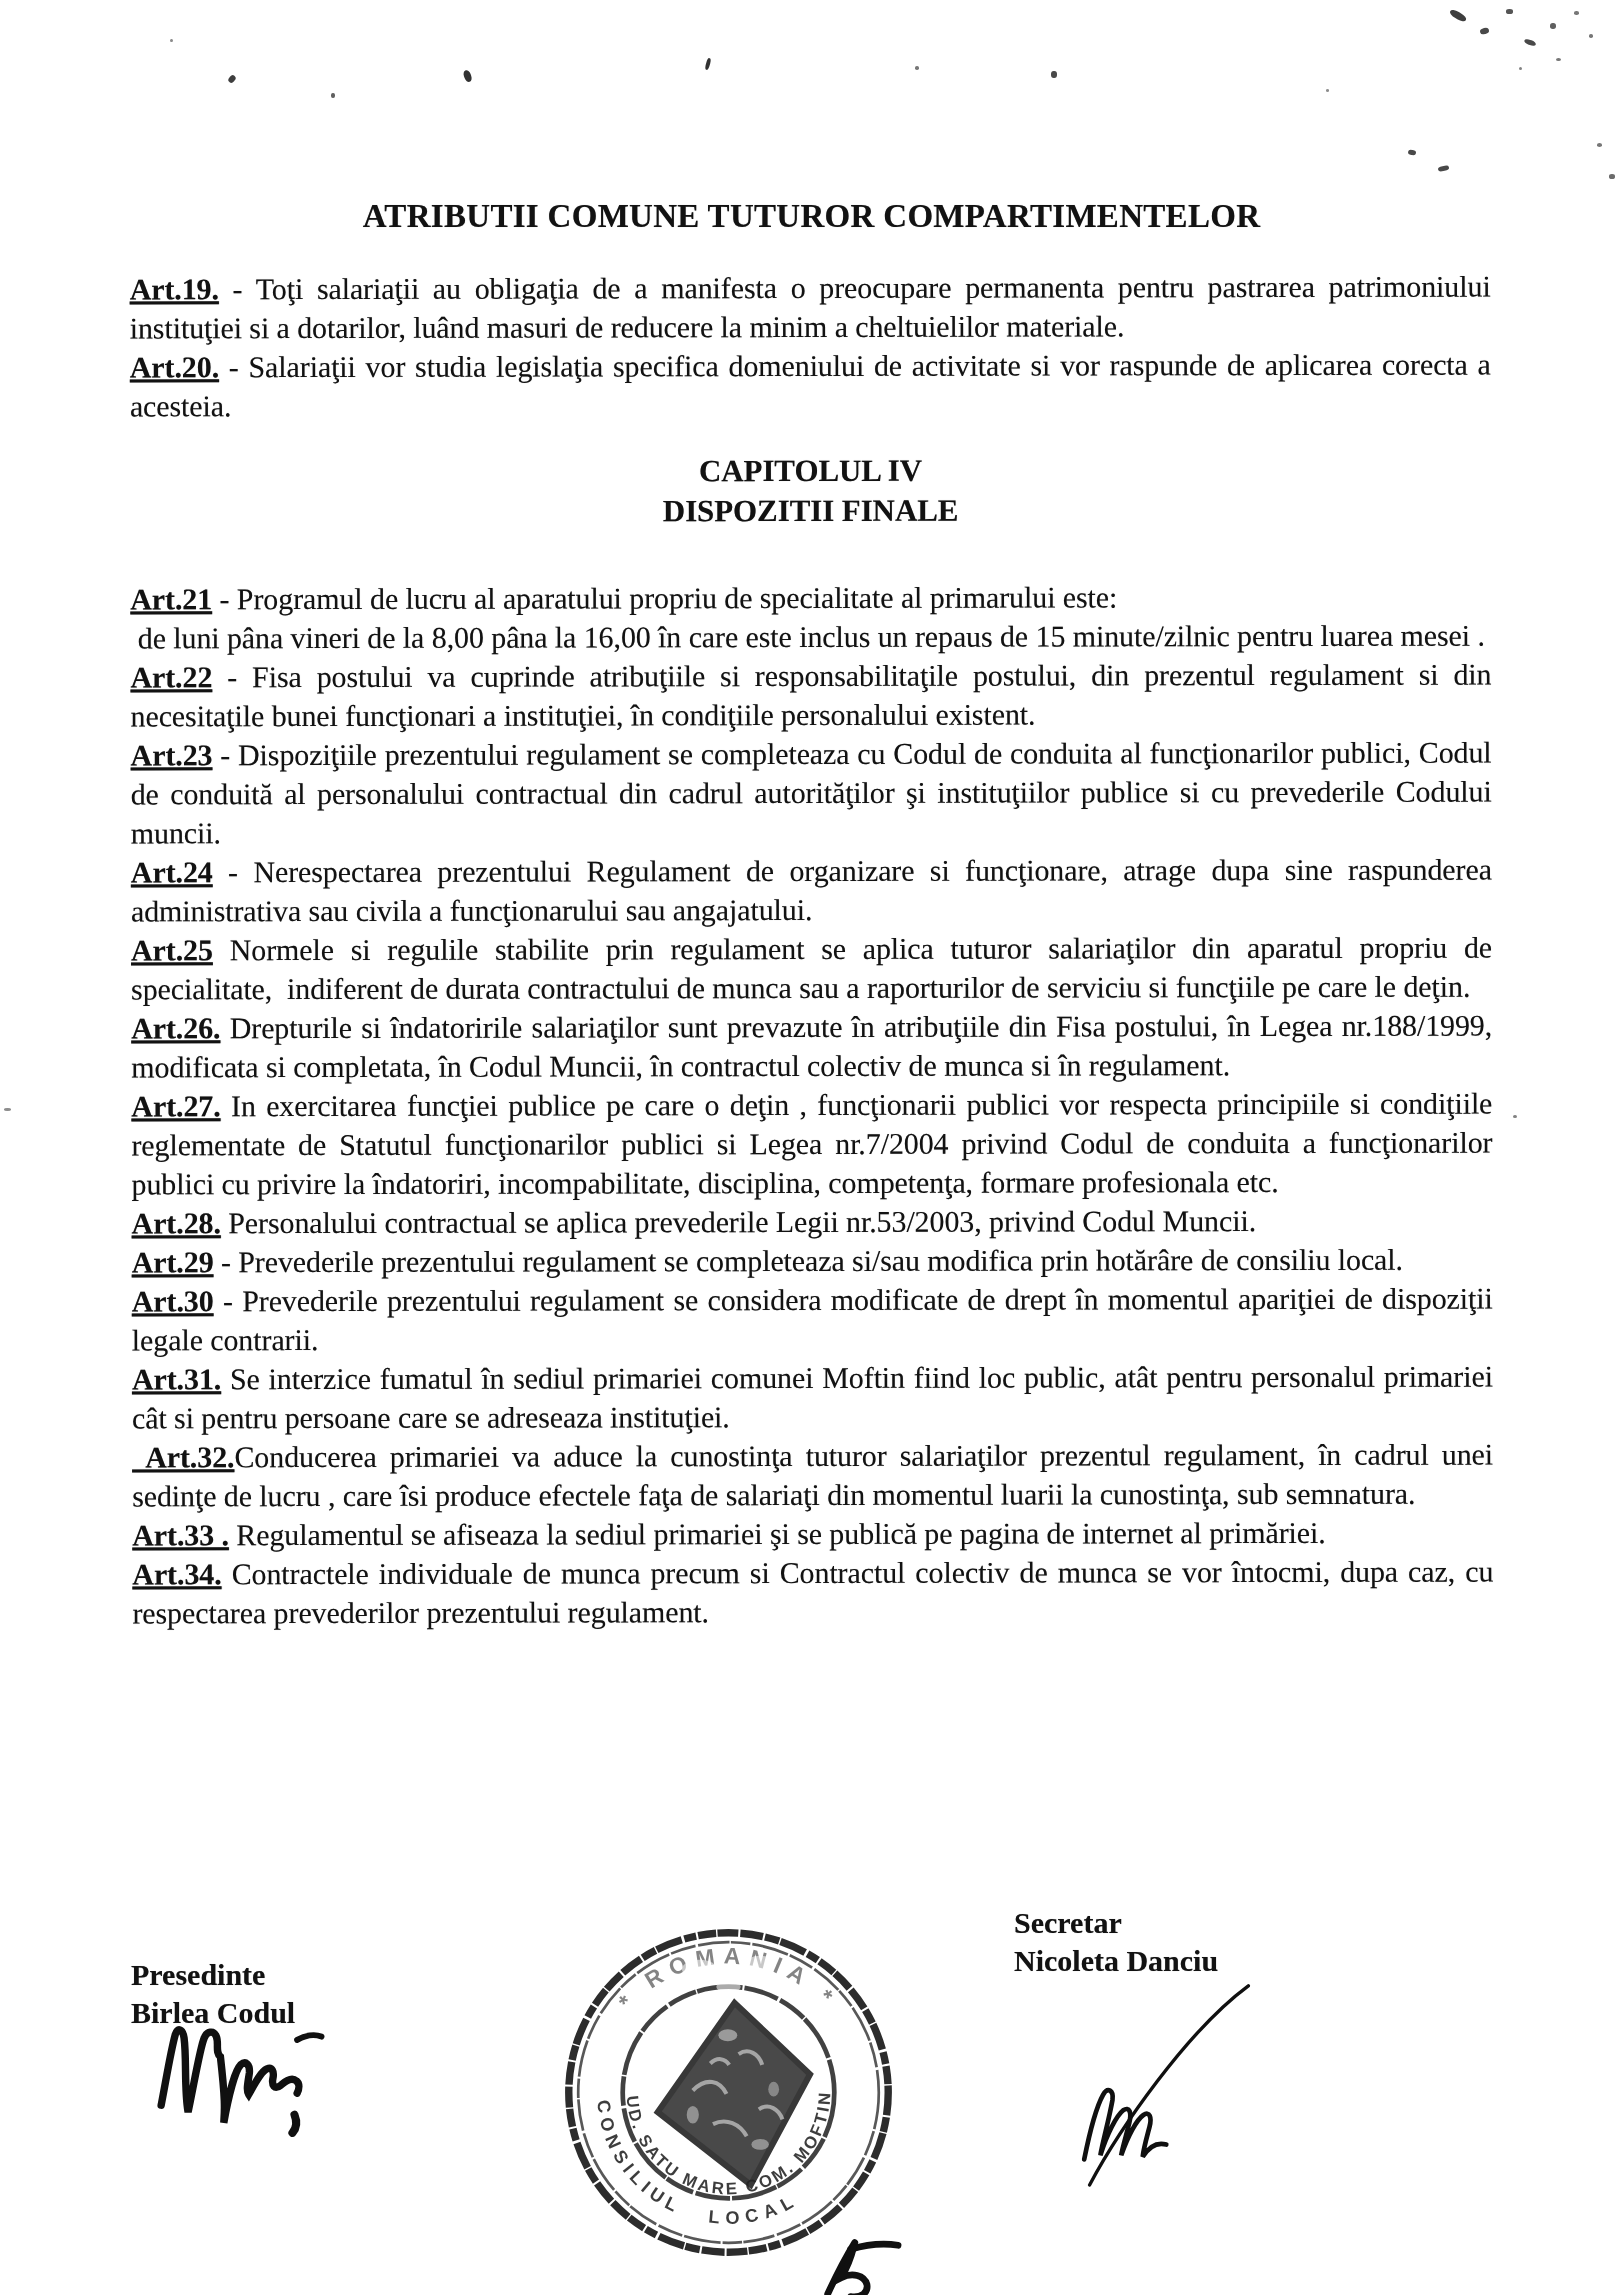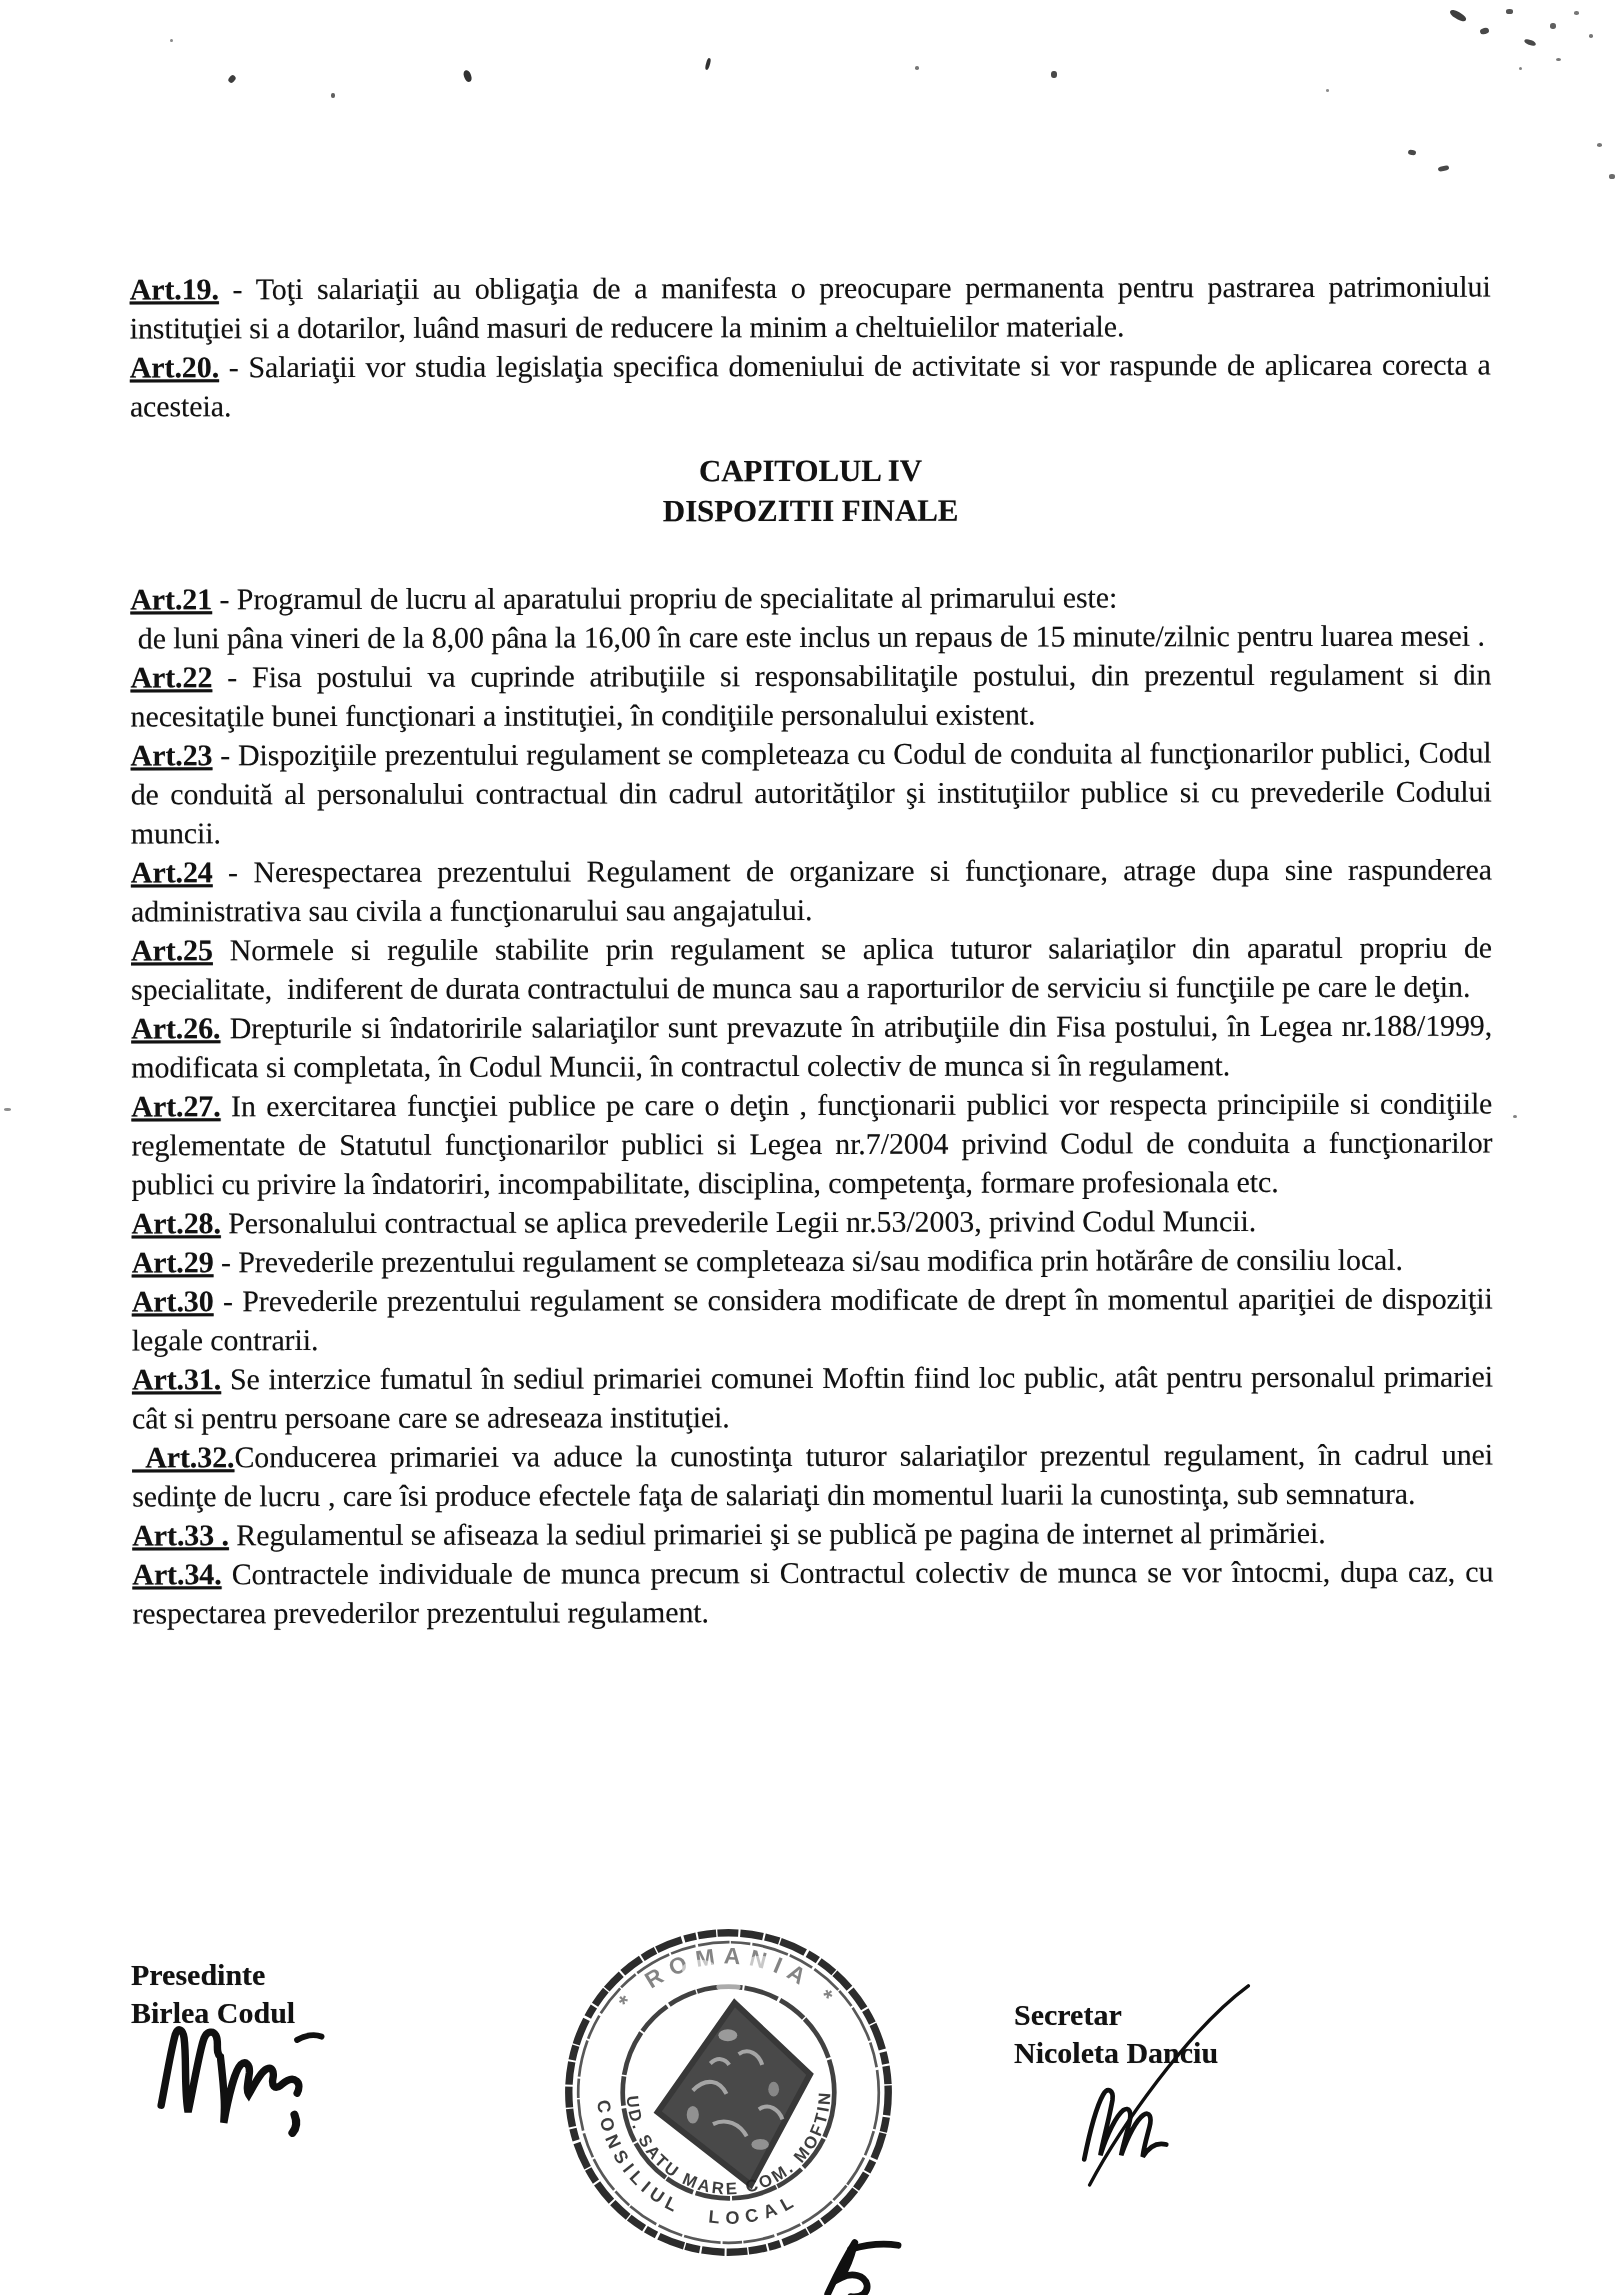--- a/index.html
+++ b/index.html
@@ -21,30 +21,31 @@
   }
   .article{margin:0;}
   .article b{font-weight:700;text-decoration:underline;}
   .chapter{
     text-align:center;font-weight:700;font-size:31px;line-height:40px;
     margin:27px 0 47px 0;
   }
   .sig{position:absolute;font-weight:700;font-size:30px;line-height:38px;
     text-shadow:0 0 0.7px rgba(0,0,0,.45);font-family:Liberation Serif, serif;}
   .sig-left{left:131px;top:1956px;}
-  .sig-right{left:1014px;top:1996px;}
+  .sig-right{left:1014px;top:1904px;}
   .abs{position:absolute;}
   .speck{position:absolute;background:#1c1c1c;border-radius:45%;}
   svg{display:block;}
 </style>
 </head>
 <body>
 
 <div class="page">
 
+  <div class="doc-title">ATRIBUTII COMUNE TUTUROR COMPARTIMENTELOR</div>
 
   <div class="doc-body">
 
     <div>
 
         <p class="article"><b>Art.19.</b><span> - Toţi salariaţii au obligaţia de a manifesta o preocupare permanenta pentru pastrarea patrimoniului instituţiei si a dotarilor, luând masuri de reducere la minim a cheltuielilor materiale.</span></p>
 
         <p class="article"><b>Art.20.</b><span> - Salariaţii vor studia legislaţia specifica domeniului de activitate si vor raspunde de aplicarea corecta a acesteia.</span></p>
       </div>
 

